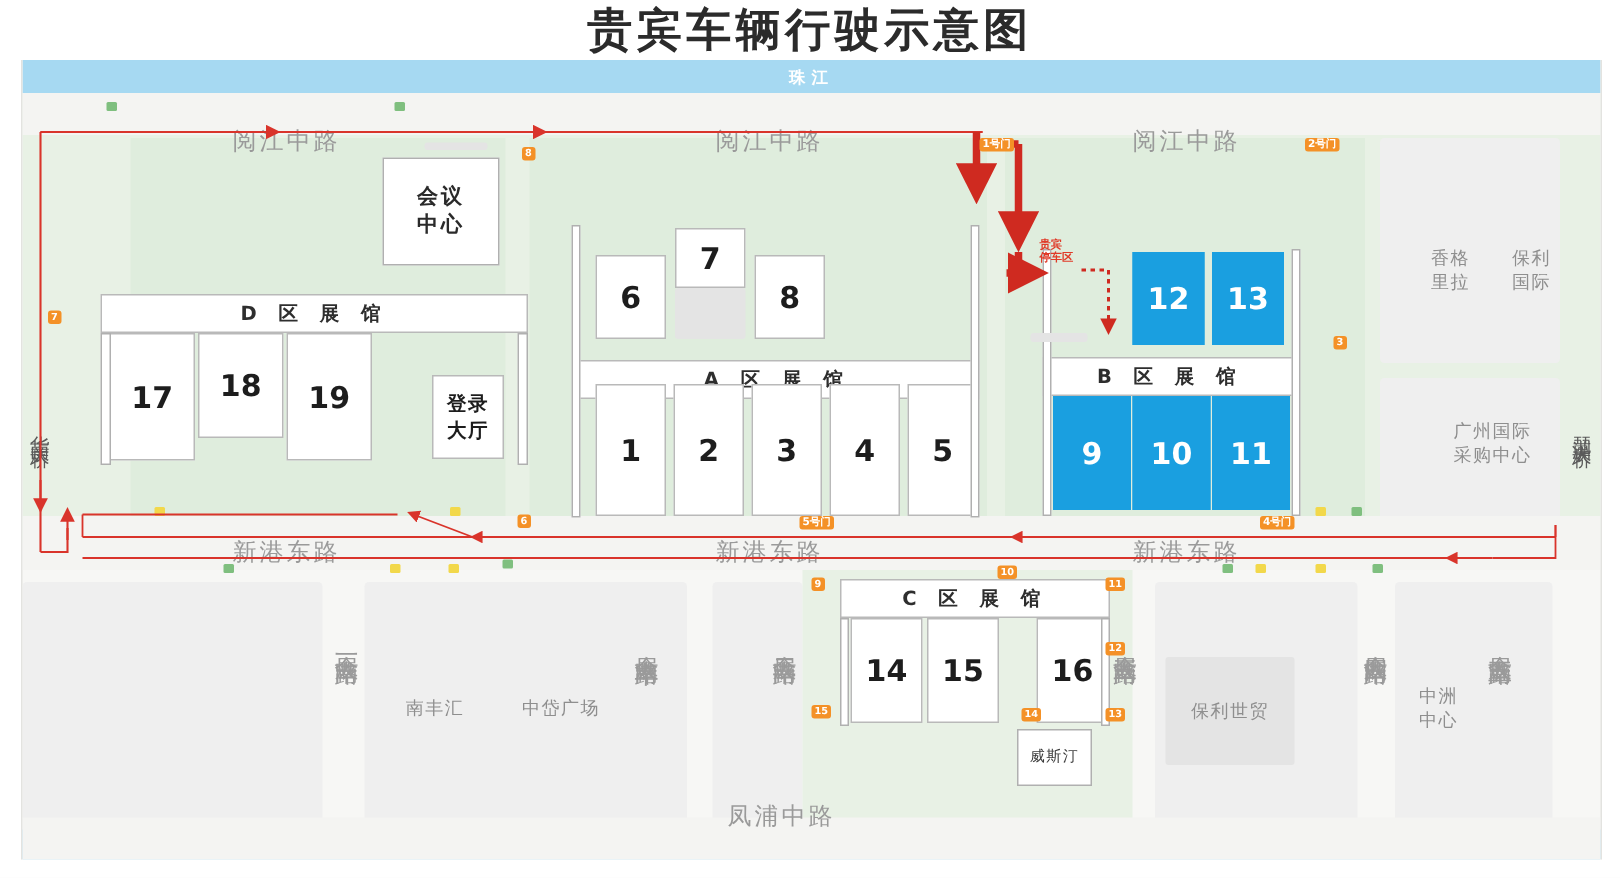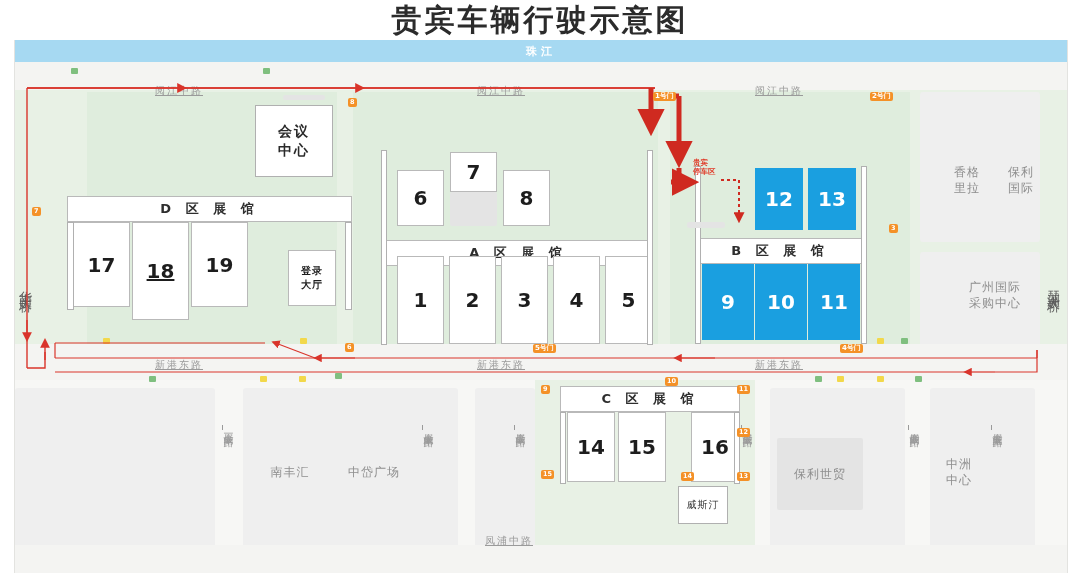--- a/index.html
+++ b/index.html
@@ -30,21 +30,21 @@
 
   
   .green{position:absolute;background:#dfeddd;}
   .greenlt{position:absolute;background:#e8f1e5;}
   .grey{position:absolute;background:#efefef;border-radius:3px;}
   .grey2{position:absolute;background:#e4e4e4;border-radius:2px;}
   .white{position:absolute;background:#ffffff;}
 
   
   .road{position:absolute;background:#f4f4f2;}
-  .roadlabel{position:absolute;font-size:10px;color:#9a9a9a;letter-spacing:2px;white-space:nowrap;text-decoration:underline;}
+  .roadlabel{position:absolute;font-size:16px;color:#9a9a9a;letter-spacing:2px;white-space:nowrap;}
   .roadlabel.v{writing-mode:vertical-rl;letter-spacing:1px;line-height:1;}
   .hallbar{position:absolute;background:#fff;border:1px solid #b9b9b9;box-sizing:border-box;
            display:flex;align-items:center;justify-content:center;
            font-size:13px;font-weight:700;color:#2e2e2e;letter-spacing:5px;}
   .hall{position:absolute;box-sizing:border-box;border:1px solid #b9b9b9;background:#fff;
         display:flex;align-items:center;justify-content:center;
         font-size:20px;font-weight:700;color:#1d1d1d;}
   .hall.blue{background:#1a9fe0;border-color:#1a9fe0;color:#fff;}
   .pillar{position:absolute;background:#fff;border:1px solid #b0b0b0;box-sizing:border-box;}
 
@@ -121,23 +121,23 @@
 
     <div class="bridgelabel" style="left:4px;top:240px;height:92px;">华南大桥</div>
     <div class="bridgelabel" style="left:1032px;top:240px;height:92px;">琶洲大桥</div>
 
     <div class="white" style="left:240px;top:65px;width:78px;height:72px;border:1px solid #b0b0b0;box-sizing:border-box;"></div>
     <div class="bldg" style="left:240px;top:65px;width:78px;height:72px;font-size:14px;font-weight:700;color:#2a2a2a;letter-spacing:2px;">会议<br>中心</div>
     <div class="grey2" style="left:268px;top:55px;width:42px;height:5px;"></div>
 
     <div class="hallbar" style="left:52px;top:156px;width:285px;height:26px;">D 区 展 馆</div>
     <div class="hall" style="left:58px;top:182px;width:57px;height:85px;">17</div>
-    <div class="hall" style="left:117px;top:182px;width:57px;height:98px;text-decoration:underline;">18</div>
+    <div class="hall" style="left:117px;top:182px;width:57px;height:70px;">18</div>
     <div class="hall" style="left:176px;top:182px;width:57px;height:85px;">19</div>
-    <div class="hall" style="left:273px;top:210px;width:48px;height:56px;font-size:10px;letter-spacing:1px;">登录<br>大厅</div>
+    <div class="hall" style="left:273px;top:210px;width:48px;height:56px;font-size:13px;letter-spacing:1px;">登录<br>大厅</div>
     <div class="pillar" style="left:52px;top:182px;width:7px;height:88px;"></div>
     <div class="pillar" style="left:330px;top:182px;width:7px;height:88px;"></div>
 
     <div class="hall" style="left:382px;top:130px;width:47px;height:56px;">6</div>
     <div class="hall" style="left:435px;top:112px;width:47px;height:40px;">7</div>
     <div class="hall" style="left:488px;top:130px;width:47px;height:56px;">8</div>
     <div class="grey2" style="left:435px;top:152px;width:47px;height:34px;"></div>
 
     <div class="hallbar" style="left:368px;top:190px;width:270px;height:26px;margin-top:10px;">A 区 展 馆</div>
     <div class="hall" style="left:382px;top:216px;width:47px;height:88px;">1</div>

